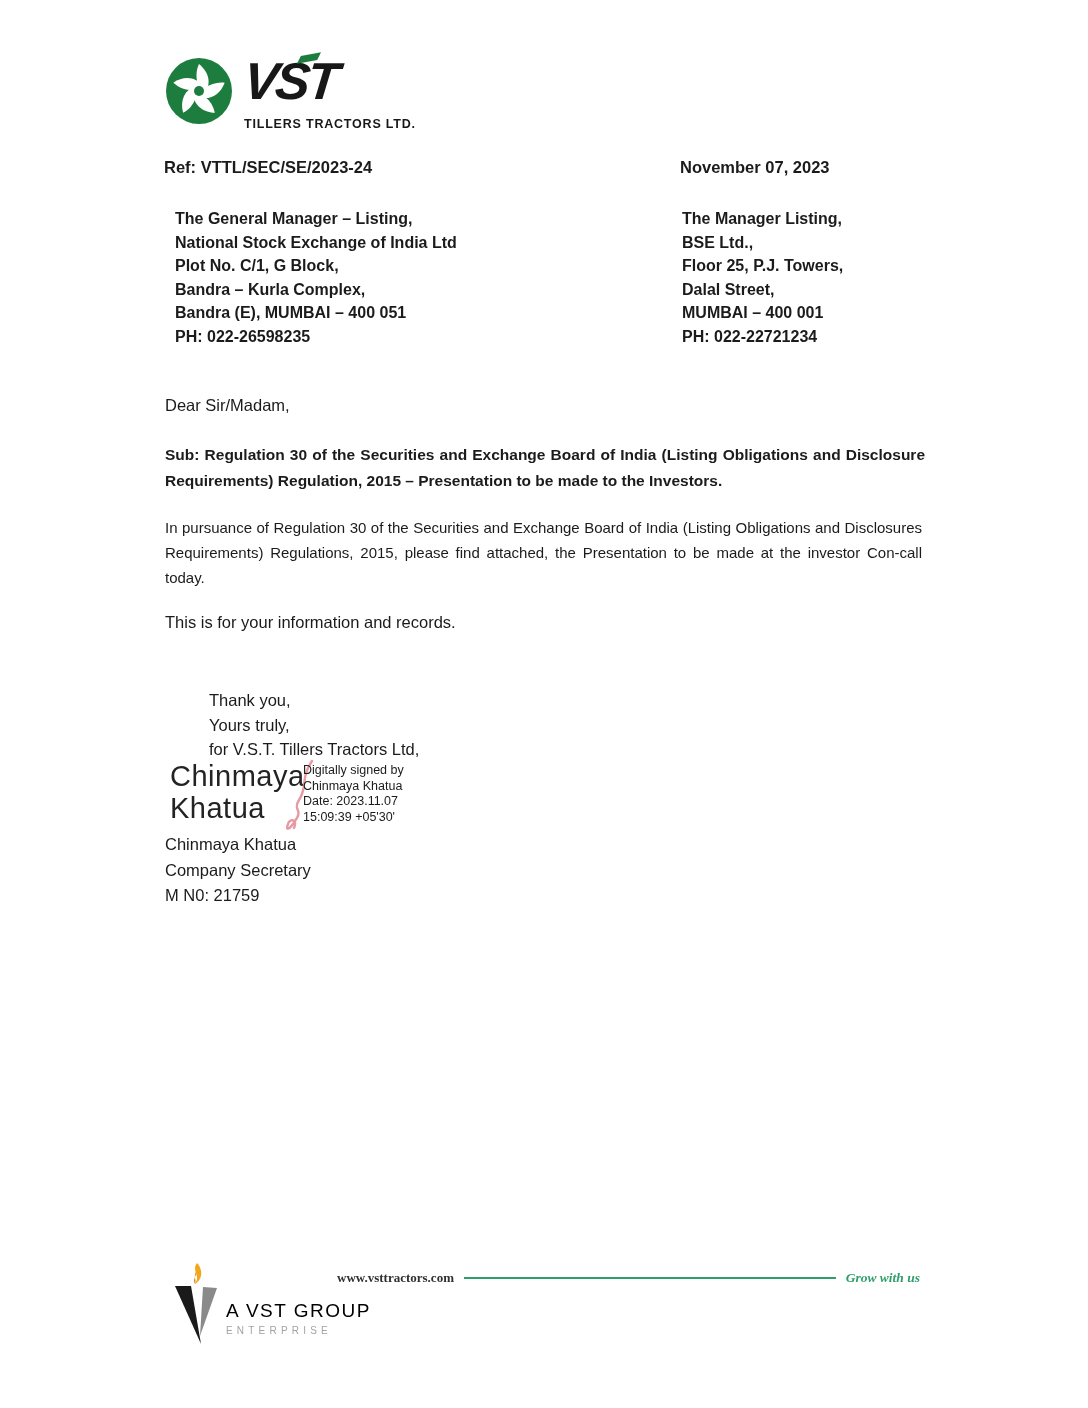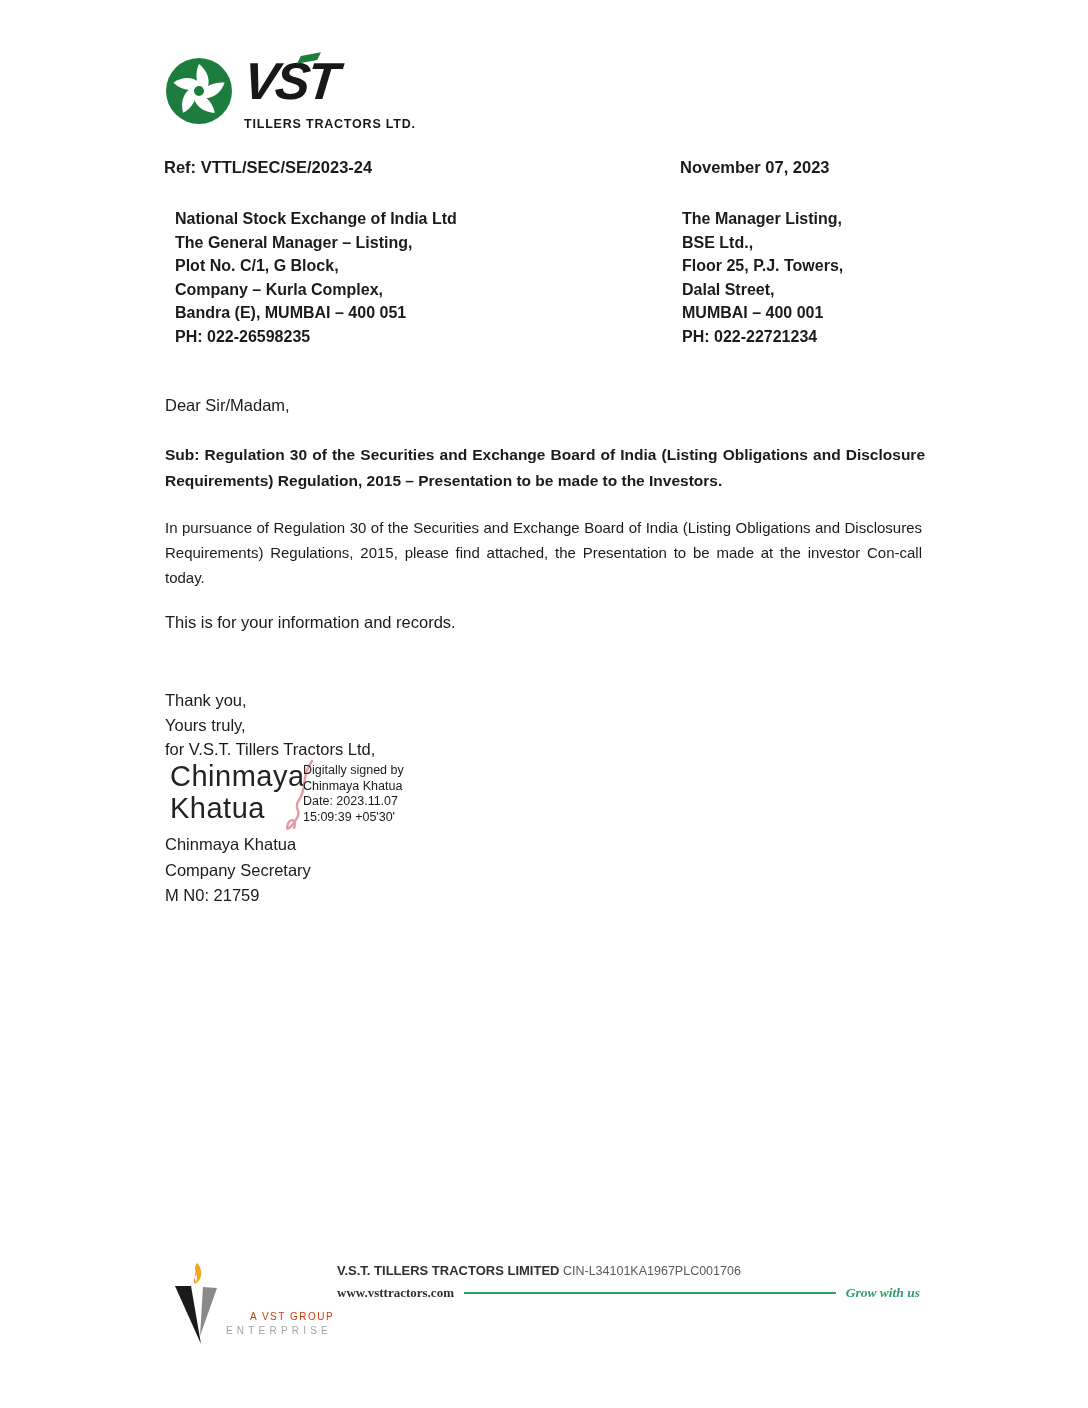--- a/index.html
+++ b/index.html
@@ -40,41 +40,41 @@
     position:absolute; left:165px; top:442px; width:760px;
     font-size:15.5px; font-weight:bold; line-height:26px; text-align:justify;
   }
   .para {
     position:absolute; left:165px; top:515px; width:757px;
     font-size:15px; line-height:25px; text-align:justify;
   }
   .note { position:absolute; left:165px; top:613px; font-size:16.5px; }
 
   .closing { position:absolute; left:165px; top:688px; font-size:16.5px; line-height:24.5px; }
-  .closing .line { display:block; }
+  .closing .line { display:block;margin-left:44px; }
 
   
   .sig-name {
     position:absolute; left:170px; top:760px; width:160px;
     font-size:29px; line-height:32px; color:#232323; letter-spacing:0.5px;
   }
   .sig-flourish { position:absolute; left:281px; top:757px; }
   .sig-details {
     position:absolute; left:303px; top:763px; width:140px;
     font-size:12.5px; line-height:15.5px; color:#1b1b1b;
   }
   .sig-details .line { display:block; }
 
   .signatory { position:absolute; left:165px; top:832px; font-size:16.5px; line-height:25.5px; }
   .signatory .line { display:block; }
 
   
   .group-logo { position:absolute; left:170px; top:1262px; display:flex; align-items:flex-end; }
   .group-text { margin-left:4px; padding-bottom:12px; }
-  .group-line1 { font-size:10px; color:#c2410c; letter-spacing:1.5px;margin-left:24px; }
+  .group-line1 { font-size:19px; color:#000000; letter-spacing:1.5px; }
   .group-line2 { font-size:10px; color:#a3a3a3; letter-spacing:4.2px; margin-top:3px; }
 
   .footer-info { position:absolute; left:337px; top:1263px; width:620px; font-size:12.5px; color:#5a5a5a; }
   .f-bold { font-weight:bold; color:#303030; font-size:13px; }
   .f-line { margin-top:8px; }
   .f-contact span { margin-right:14px; }
   .f-webrow { margin-top:7px; display:flex; align-items:center; width:583px;font-family:Liberation Serif, serif; }
   .f-rule { flex:1; height:2px; background:#2f9e6b; margin:0 10px; }
   .f-tagline { font-style:italic; font-weight:600; color:#2f9e6b; font-size:13.5px; white-space:nowrap; }
 </style>
@@ -103,24 +103,24 @@
         <span class="vst-accent"></span>
       </div>
       <div class="brand-sub">TILLERS TRACTORS LTD.</div>
     </div>
   </div>
 
   <div class="ref">Ref: VTTL/SEC/SE/2023-24</div>
   <div class="date">November 07, 2023</div>
 
   <div class="addr addr-left">
+    <span class="line">The General Manager – Listing,</span>
     <span class="line">National Stock Exchange of India Ltd</span>
-    <span class="line">The General Manager – Listing,</span>
     <span class="line">Plot No. C/1, G Block,</span>
-    <span class="line">Company – Kurla Complex,</span>
+    <span class="line">Bandra – Kurla Complex,</span>
     <span class="line">Bandra (E), MUMBAI – 400 051</span>
     <span class="line">PH: 022-26598235</span>
   </div>
   <div class="addr addr-right">
     <span class="line">The Manager Listing,</span>
     <span class="line">BSE Ltd.,</span>
     <span class="line">Floor 25, P.J. Towers,</span>
     <span class="line">Dalal Street,</span>
     <span class="line">MUMBAI – 400 001</span>
     <span class="line">PH: 022-22721234</span>
@@ -161,24 +161,20 @@
       <path d="M5,24 L21,24 L31,82 Z" fill="#1a1a1a"></path>
       <path d="M47,26 L33,25 L30,74 Z" fill="#8a8a8a"></path>
     </svg>
     <div class="group-text">
       <div class="group-line1">A VST GROUP</div>
       <div class="group-line2">ENTERPRISE</div>
     </div>
   </div>
 
   <div class="footer-info">
-    <div class="f-line1">
-      <span class="f-bold">V.S.T. TILLERS TRACTORS LIMITED</span>
-      <span>CIN-L34101KA1967PLC001706</span>
-    </div>
     <div class="f-webrow">
       <span class="f-bold">www.vsttractors.com</span>
       <span class="f-rule"></span>
       <span class="f-tagline">Grow with us</span>
     </div>
   </div>
 
 </div>
 
 </body></html>

